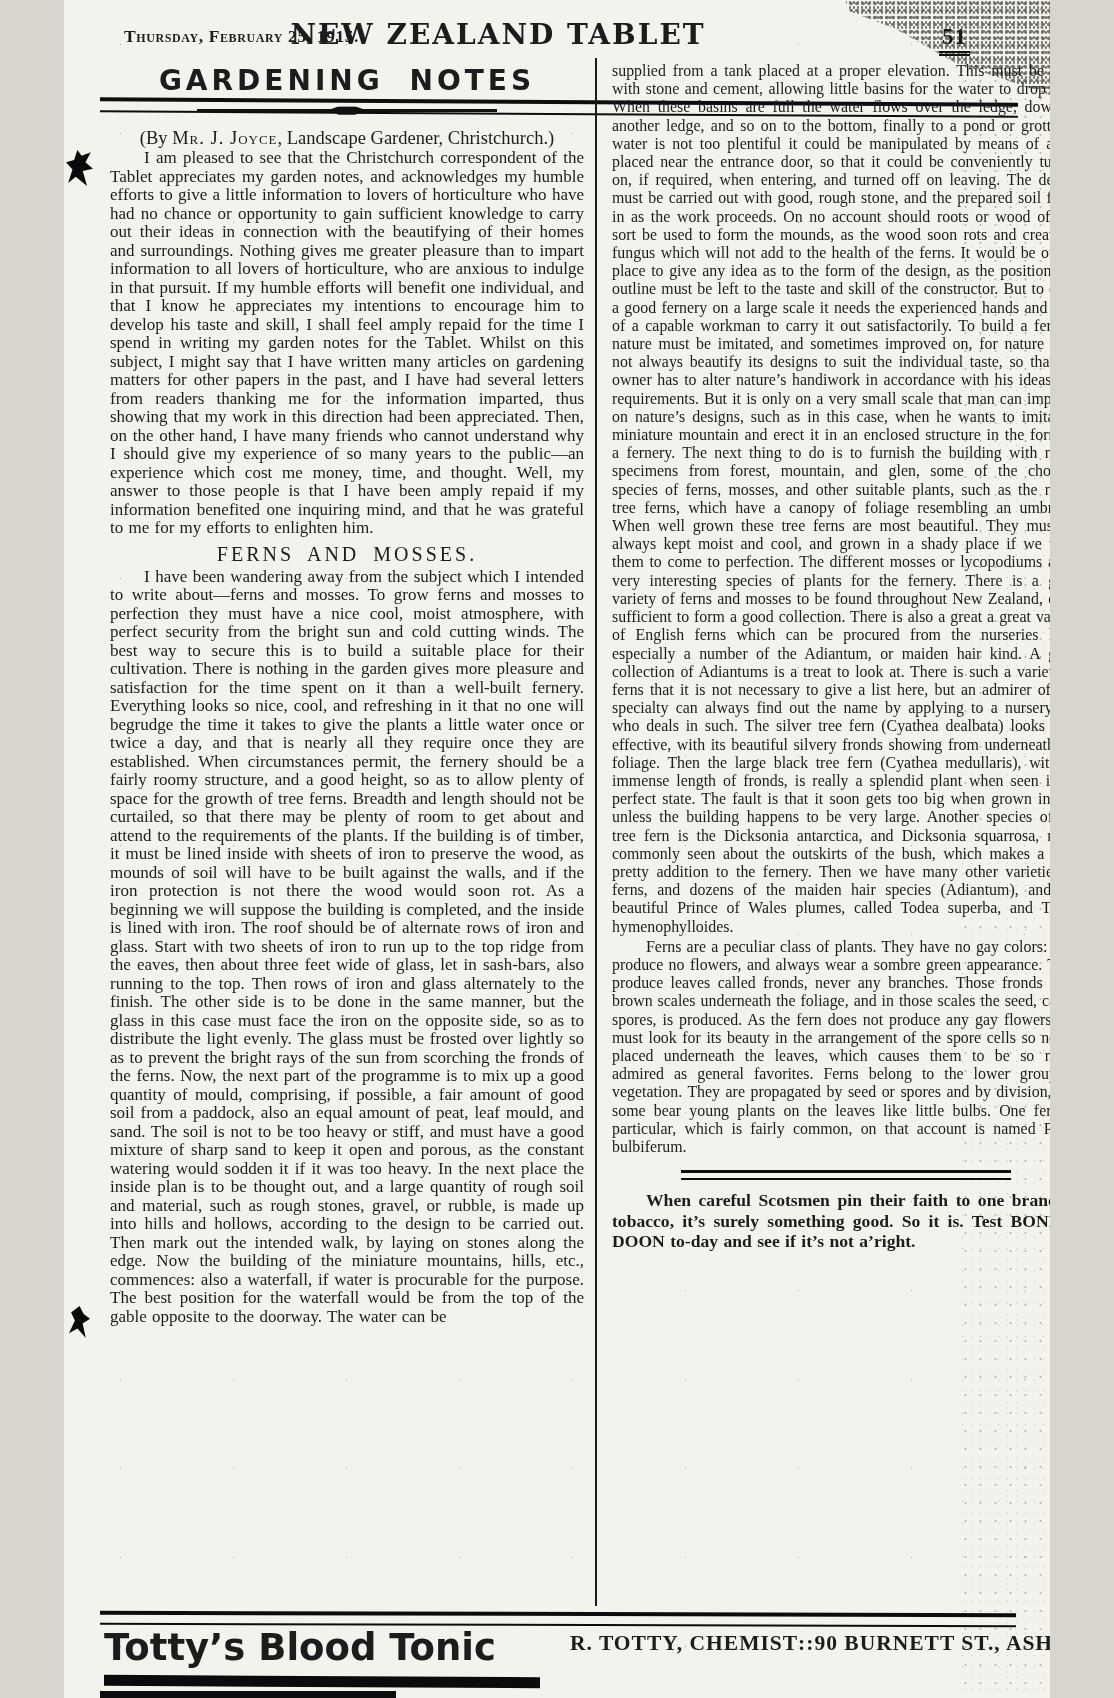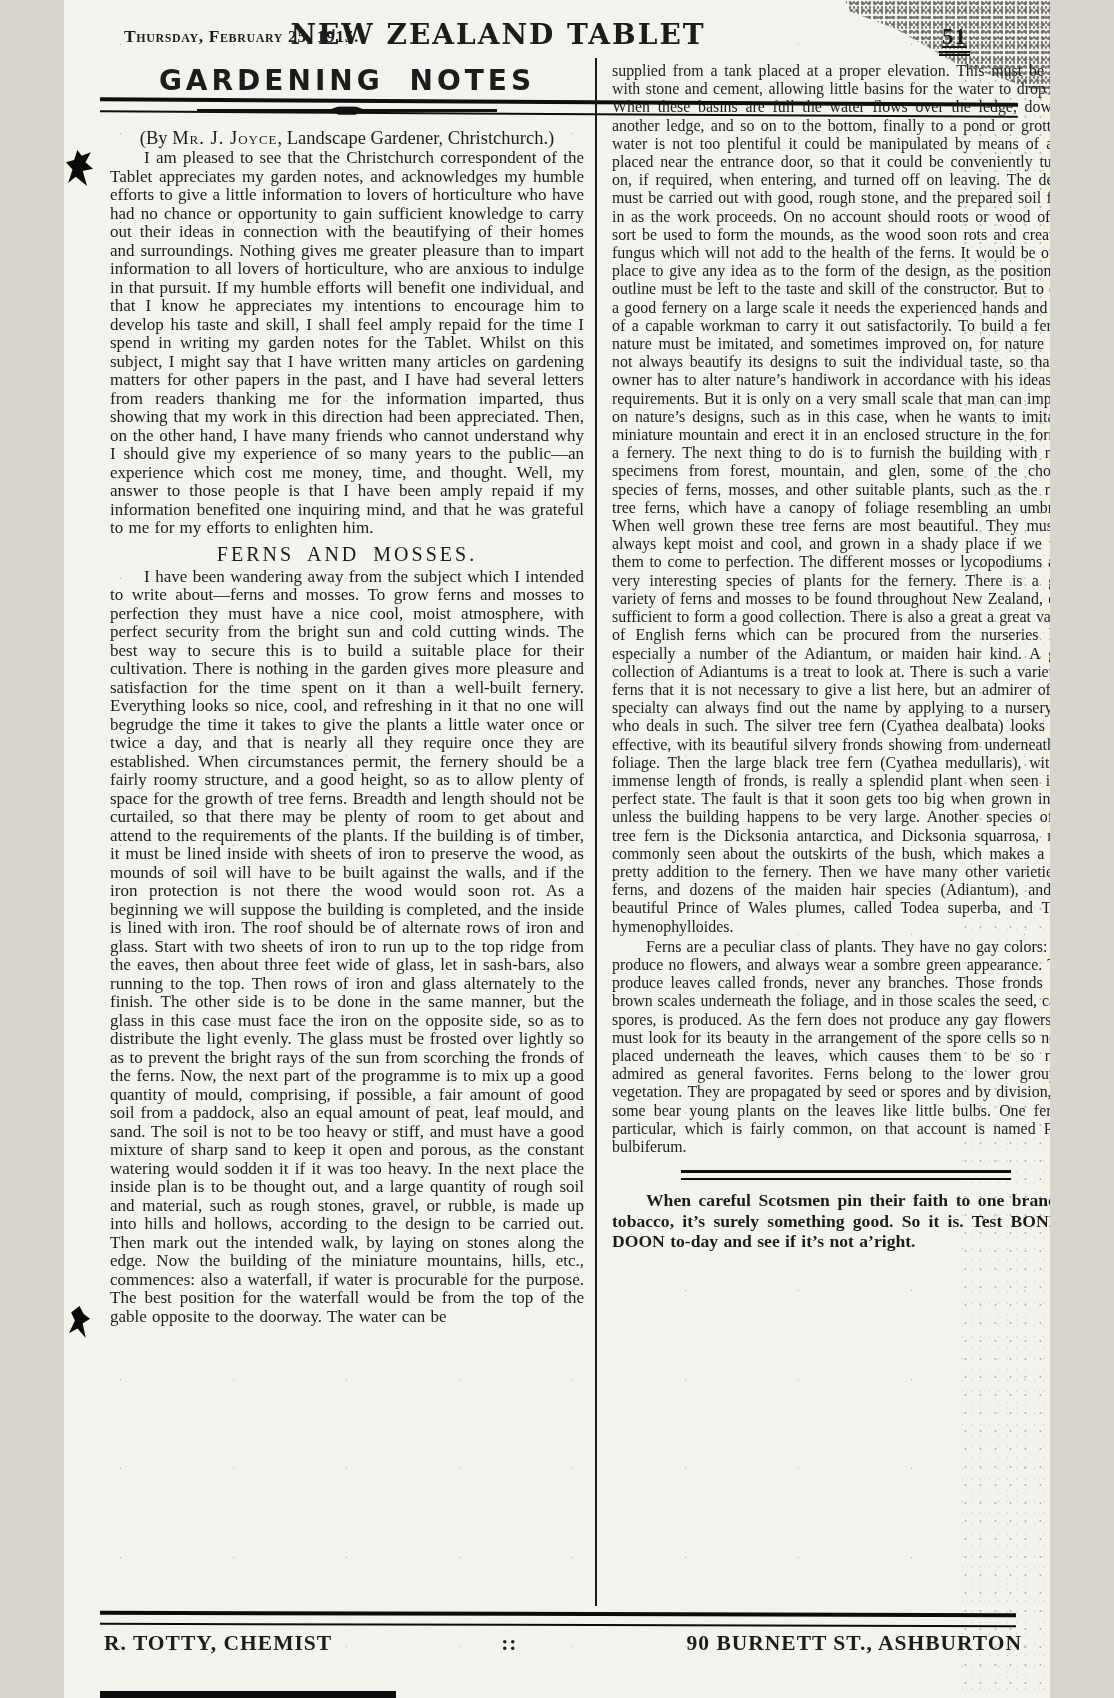--- a/index.html
+++ b/index.html
@@ -27,21 +27,21 @@
     clip-path: polygon(50% 0, 70% 25%, 100% 40%, 65% 55%, 80% 100%, 40% 70%, 0 85%, 28% 45%, 10% 20%); }
   .bottom-smudge { position:absolute; left:36px; bottom:0; width:296px; height:7px; background:#0e0e0e; }
 
   
   .header { position:absolute; top:18px; left:42px; right:40px; height:40px; }
   .date { position:absolute; left:18px; top:8px; font-weight:bold; font-size:17.5px;
     font-variant:small-caps; letter-spacing:.6px; }
   .masthead { position:absolute; left:0; right:120px; top:0; text-align:center;
     font-family:"DejaVu Serif", serif; font-weight:bold; font-size:28px; letter-spacing:2px; }
   .pagenum { position:absolute; right:40px; top:6px; font-weight:bold; font-size:23px;
-    letter-spacing:1px; border-bottom:5px double #111; padding:0 3px 1px 3px;text-decoration:underline; }
+    letter-spacing:1px; border-bottom:5px double #111; padding:0 3px 1px 3px; }
   .header-rule { position:absolute; left:36px; right:32px; top:100px; height:9px;
     border-top:4px solid #0d0d0d; border-bottom:2px solid #0d0d0d; transform:rotate(.35deg); }
 
   
   .divider { position:absolute; left:531px; top:58px; width:2px; height:1548px; background:#1b1b1b; }
   .col-left  { position:absolute; left:46px;  top:60px; width:474px; height:1540px; overflow:hidden; }
   .col-right { position:absolute; left:548px; top:62px; width:468px; height:1553px; overflow:hidden; }
 
   .article-title { margin:4px 0 0 0; text-align:center; font-family:"DejaVu Sans", sans-serif;
     font-weight:bold; font-size:28px; letter-spacing:4px; word-spacing:12px; }
@@ -107,20 +107,24 @@
 
   <div class="col-right">
     <p class="body">supplied from a tank placed at a proper elevation. This must be built with stone and cement, allowing little basins for the water to drop into. When these basins are full the water flows over the ledge, down to another ledge, and so on to the bottom, finally to a pond or grotto. If water is not too plentiful it could be manipulated by means of a tap placed near the entrance door, so that it could be conveniently turned on, if required, when entering, and turned off on leaving. The design must be carried out with good, rough stone, and the prepared soil filled in as the work proceeds. On no account should roots or wood of any sort be used to form the mounds, as the wood soon rots and creates a fungus which will not add to the health of the ferns. It would be out of place to give any idea as to the form of the design, as the position and outline must be left to the taste and skill of the constructor. But to erect a good fernery on a large scale it needs the experienced hands and skill of a capable workman to carry it out satisfactorily. To build a fernery nature must be imitated, and sometimes improved on, for nature does not always beautify its designs to suit the individual taste, so that the owner has to alter nature’s handiwork in accordance with his ideas and requirements. But it is only on a very small scale that man can improve on nature’s designs, such as in this case, when he wants to imitate a miniature mountain and erect it in an enclosed structure in the form of a fernery. The next thing to do is to furnish the building with many specimens from forest, mountain, and glen, some of the choicest species of ferns, mosses, and other suitable plants, such as the noble tree ferns, which have a canopy of foliage resembling an umbrella. When well grown these tree ferns are most beautiful. They must be always kept moist and cool, and grown in a shady place if we want them to come to perfection. The different mosses or lycopodiums are a very interesting species of plants for the fernery. There is a great variety of ferns and mosses to be found throughout New Zealand, quite sufficient to form a good collection. There is also a great a great variety of English ferns which can be procured from the nurseries here, especially a number of the Adiantum, or maiden hair kind. A good collection of Adiantums is a treat to look at. There is such a variety of ferns that it is not necessary to give a list here, but an admirer of any specialty can always find out the name by applying to a nurseryman who deals in such. The silver tree fern (Cyathea dealbata) looks very effective, with its beautiful silvery fronds showing from underneath the foliage. Then the large black tree fern (Cyathea medullaris), with its immense length of fronds, is really a splendid plant when seen in its perfect state. The fault is that it soon gets too big when grown inside, unless the building happens to be very large. Another species of the tree fern is the Dicksonia antarctica, and Dicksonia squarrosa, more commonly seen about the outskirts of the bush, which makes a very pretty addition to the fernery. Then we have many other varieties of ferns, and dozens of the maiden hair species (Adiantum), and the beautiful Prince of Wales plumes, called Todea superba, and Todea hymenophylloides.</p>
     <p class="body indent" style="margin-top:2px">Ferns are a peculiar class of plants. They have no gay colors: they produce no flowers, and always wear a sombre green appearance. They produce leaves called fronds, never any branches. Those fronds have brown scales underneath the foliage, and in those scales the seed, called spores, is produced. As the fern does not produce any gay flowers, we must look for its beauty in the arrangement of the spore cells so neatly placed underneath the leaves, which causes them to be so much admired as general favorites. Ferns belong to the lower group of vegetation. They are propagated by seed or spores and by division, and some bear young plants on the leaves like little bulbs. One fern in particular, which is fairly common, on that account is named Pteris bulbiferum.</p>
     <div class="end-rule"></div>
     <p class="body indent filler">When careful Scotsmen pin their faith to one brand of tobacco, it’s surely something good. So it is. Test BONNIE DOON to-day and see if it’s not a’right.</p>
   </div>
 
   <div class="ad-rule"></div>
   <div class="ad">
+    <div class="ad-left">
+      <div class="ad-title">Totty’s Blood Tonic</div>
+      <div class="ad-title-bar"></div>
+    </div>
     <div class="ad-right">
       <div class="ad-vendor-line">
         <span>R. TOTTY, CHEMIST</span>
         <span>::</span>
         <span>90 BURNETT ST., ASHBURTON</span>
       </div>
     </div>
   </div>
 
   <div class="bottom-smudge"></div>

